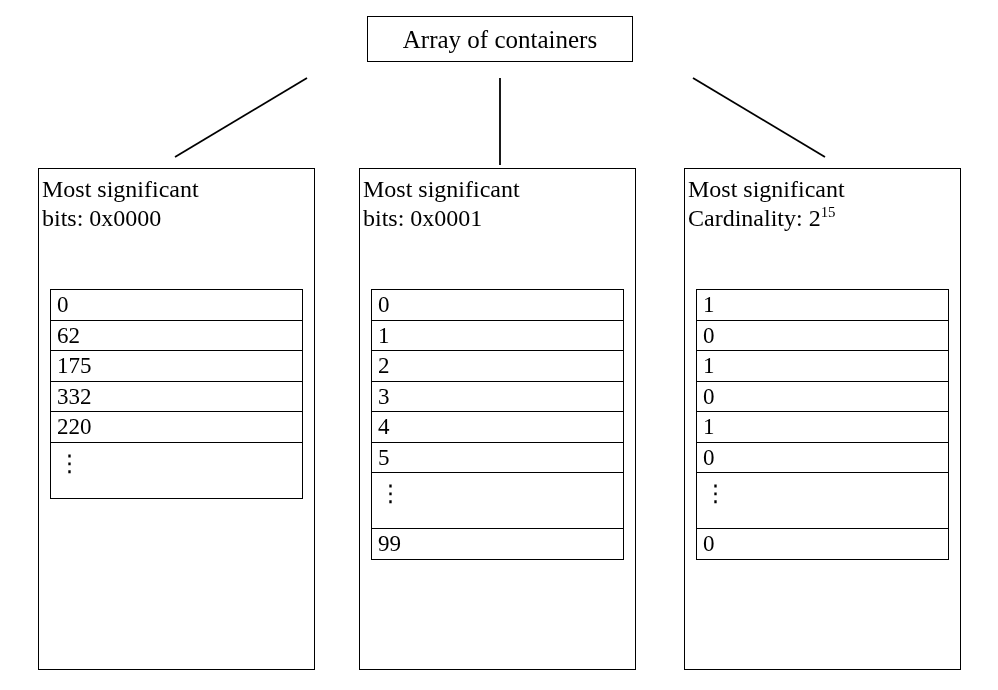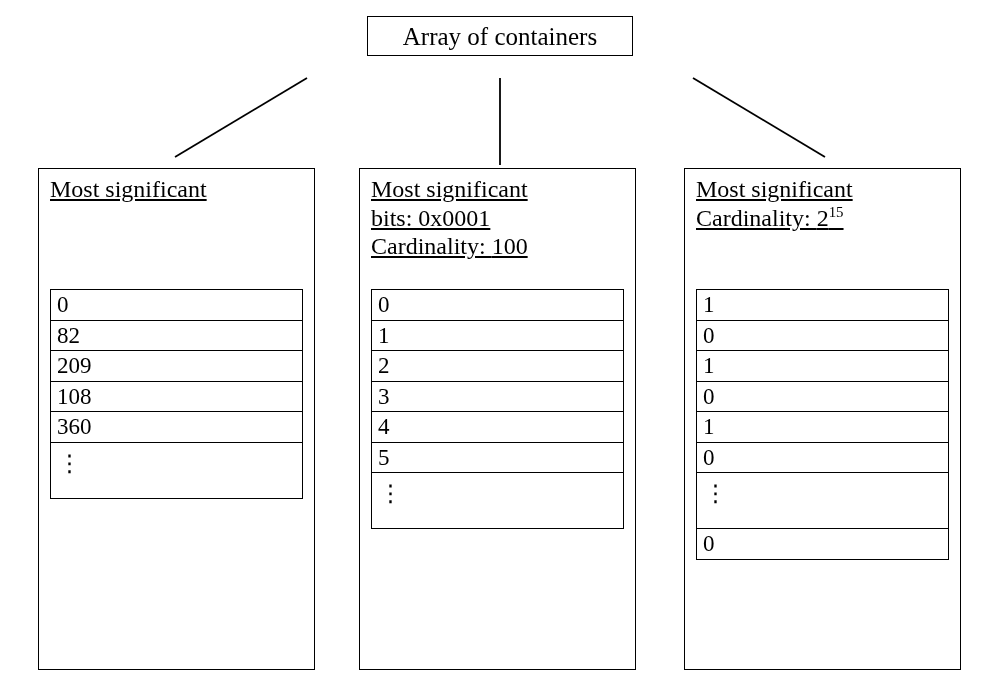--- a/index.html
+++ b/index.html
@@ -16,21 +16,21 @@
     color: #000000;
     overflow: hidden;
   }
 
   
   .root-box {
     position: absolute;
     left: 367px;
     top: 16px;
     width: 266px;
-    height: 40px;
+    height: 46px;
     border: 1.6px solid #000000;
     box-sizing: border-box;
     background: #ffffff;
     display: flex;
     align-items: center;
     justify-content: center;
   }
   .root-label {
     font-size: 25px;
     line-height: 1;
@@ -56,26 +56,25 @@
     border: 1.6px solid #000000;
     box-sizing: border-box;
     background: #ffffff;
   }
   .card-1 { left: 38px; }
   .card-2 { left: 359px; }
   .card-3 { left: 684px; }
 
   .card-header {
     position: absolute;
-    left: 11px;
+    left: 3px;
     top: 6px;
     width: 258px;
     font-size: 24px;
     line-height: 28.5px;
-    text-decoration: underline;
   }
   .hdr-line { white-space: nowrap; }
   .hdr-line sup {
     font-size: 0.62em;
     vertical-align: super;
     line-height: 0;
   }
 
   .cells {
     position: absolute;
@@ -120,52 +119,51 @@
     <line x1="693" y1="78" x2="825" y2="157" stroke="#000000" stroke-width="1.8"></line>
   </svg>
 
   <div class="root-box">
     <span class="root-label">Array of containers</span>
   </div>
 
   <div class="container-card card-1">
     <div class="card-header">
       <div class="hdr-line">Most significant</div>
+      <div class="hdr-line">bits: 0x0000</div>
     </div>
     <div class="cells">
       <div class="cell">0</div>
-      <div class="cell">82</div>
-      <div class="cell">209</div>
-      <div class="cell">108</div>
-      <div class="cell">360</div>
+      <div class="cell">62</div>
+      <div class="cell">175</div>
+      <div class="cell">332</div>
+      <div class="cell">220</div>
       <div class="cell ellipsis">
         <span class="vdots">⋮</span>
       </div>
     </div>
 
   </div>
 
   <div class="container-card card-2">
     <div class="card-header">
       <div class="hdr-line">Most significant</div>
       <div class="hdr-line">bits: 0x0001</div>
-      <div class="hdr-line">
-        <span>Cardinality: </span><span>100</span>
-      </div>
     </div>
     <div class="cells">
       <div class="cell">0</div>
       <div class="cell">1</div>
       <div class="cell">2</div>
       <div class="cell">3</div>
       <div class="cell">4</div>
       <div class="cell">5</div>
       <div class="cell ellipsis">
         <span class="vdots">⋮</span>
       </div>
+      <div class="cell">99</div>
     </div>
 
   </div>
 
   <div class="container-card card-3">
     <div class="card-header">
       <div class="hdr-line">Most significant</div>
       <div class="hdr-line">
         <span>Cardinality: </span><span>2</span><sup>15</sup>
       </div>

